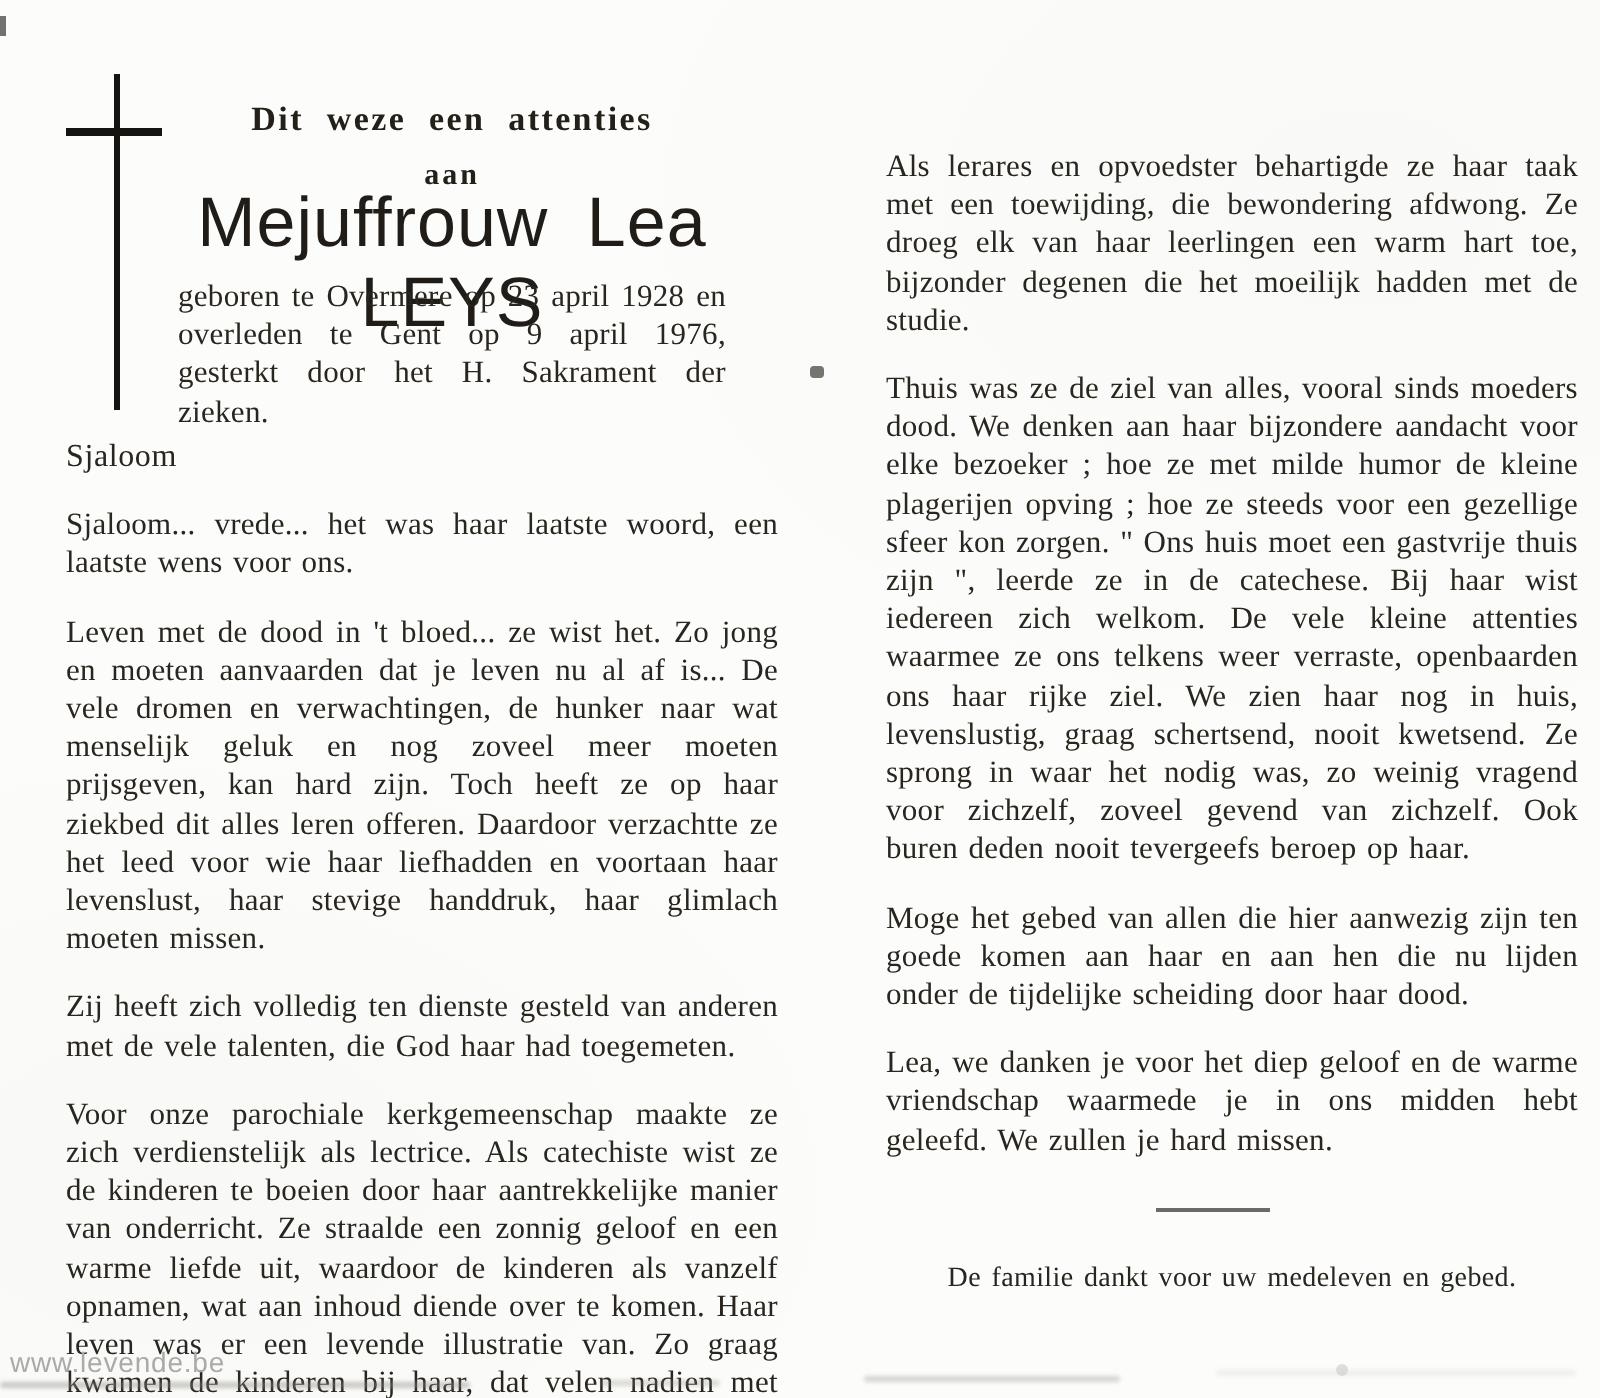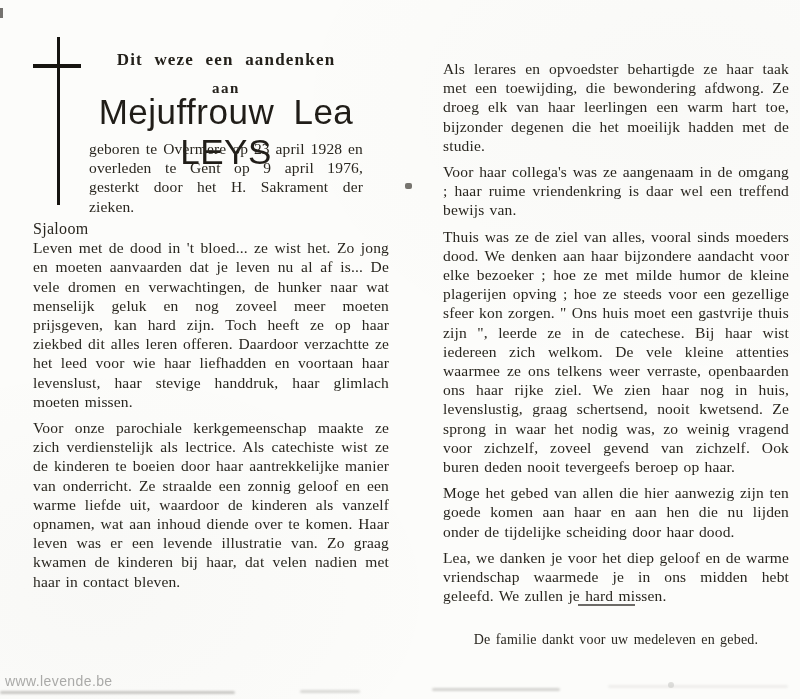--- a/index.html
+++ b/index.html
@@ -59,21 +59,21 @@
   }
 
   
   .bodytext {
     text-align: justify;
     font-size: 15.5px;
     line-height: 19.2px;
     letter-spacing: 0.15px;
     word-spacing: 1.2px;
   }
-  .bodytext p { margin: 0 0 7px 0; }
+  .bodytext p { margin: 15px 0 7px 0; }
   .left-body  { position: absolute; left: 33px;  top: 219px; width: 356px; }
   .right-body { position: absolute; left: 443px; top: 59px;  width: 346px; }
   .subtitle {
     font-size: 16px;
     margin: 0 0 0 0;
     letter-spacing: 0.3px;
   }
 
   
   .divider {
@@ -124,34 +124,35 @@
 </head>
 <body>
 
 <div class="scan">
 
   <div class="cross">
     <div class="cross-v"></div>
     <div class="cross-h"></div>
   </div>
 
-  <div class="dedication1">Dit weze een aandenken</div>
+  <div class="dedication1">Dit weze een attenties</div>
   <div class="dedication2">aan</div>
   <div class="deceased-name">Mejuffrouw Lea LEYS</div>
   <div class="bio bodytext">geboren te Overmere op 23 april 1928 en overleden te Gent op 9 april 1976, gesterkt door het H. Sakrament der zieken.</div>
 
   <div class="left-body bodytext">
     <div class="subtitle">Sjaloom</div>
+    <p>Sjaloom... vrede... het was haar laatste woord, een laatste wens voor ons.</p>
     <p>Leven met de dood in 't bloed... ze wist het. Zo jong en moeten aanvaarden dat je leven nu al af is... De vele dromen en verwachtingen, de hunker naar wat menselijk geluk en nog zoveel meer moeten prijsgeven, kan hard zijn. Toch heeft ze op haar ziekbed dit alles leren offeren. Daardoor verzachtte ze het leed voor wie haar liefhadden en voortaan haar levenslust, haar stevige handdruk, haar glimlach moeten missen.</p>
+    <p>Zij heeft zich volledig ten dienste gesteld van anderen met de vele talenten, die God haar had toegemeten.</p>
     <p>Voor onze parochiale kerkgemeenschap maakte ze zich verdienstelijk als lectrice. Als catechiste wist ze de kinderen te boeien door haar aantrekkelijke manier van onderricht. Ze straalde een zonnig geloof en een warme liefde uit, waardoor de kinderen als vanzelf opnamen, wat aan inhoud diende over te komen. Haar leven was er een levende illustratie van. Zo graag kwamen de kinderen bij haar, dat velen nadien met haar in contact bleven.</p>
   </div>
 
   <div class="right-body bodytext">
     <p>Als lerares en opvoedster behartigde ze haar taak met een toewijding, die bewondering afdwong. Ze droeg elk van haar leerlingen een warm hart toe, bijzonder degenen die het moeilijk hadden met de studie.</p>
-    <p>Voor haar collega's was ze aangenaam in de omgang ; haar ruime vriendenkring is daar wel een treffend bewijs van.</p>
     <p>Thuis was ze de ziel van alles, vooral sinds moeders dood. We denken aan haar bijzondere aandacht voor elke bezoeker ; hoe ze met milde humor de kleine plagerijen opving ; hoe ze steeds voor een gezellige sfeer kon zorgen. " Ons huis moet een gastvrije thuis zijn ", leerde ze in de catechese. Bij haar wist iedereen zich welkom. De vele kleine attenties waarmee ze ons telkens weer verraste, openbaarden ons haar rijke ziel. We zien haar nog in huis, levenslustig, graag schertsend, nooit kwetsend. Ze sprong in waar het nodig was, zo weinig vragend voor zichzelf, zoveel gevend van zichzelf. Ook buren deden nooit tevergeefs beroep op haar.</p>
     <p>Moge het gebed van allen die hier aanwezig zijn ten goede komen aan haar en aan hen die nu lijden onder de tijdelijke scheiding door haar dood.</p>
     <p>Lea, we danken je voor het diep geloof en de warme vriendschap waarmede je in ons midden hebt geleefd. We zullen je hard missen.</p>
   </div>
 
   <div class="divider"></div>
   <div class="closing">De familie dankt voor uw medeleven en gebed.</div>
 
   <div class="watermark">www.levende.be</div>
 

